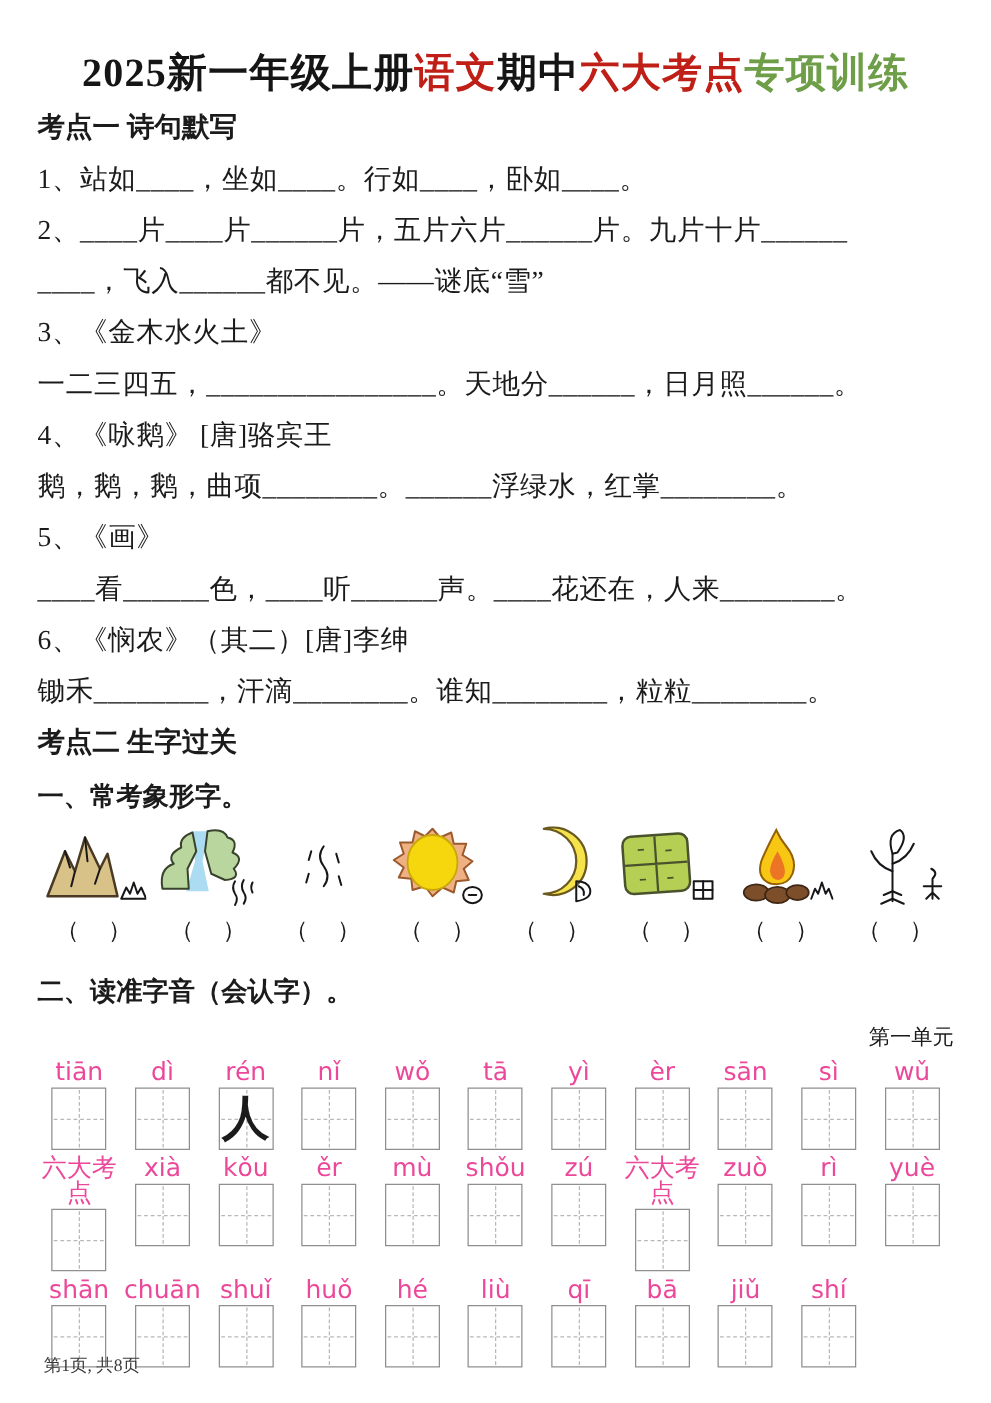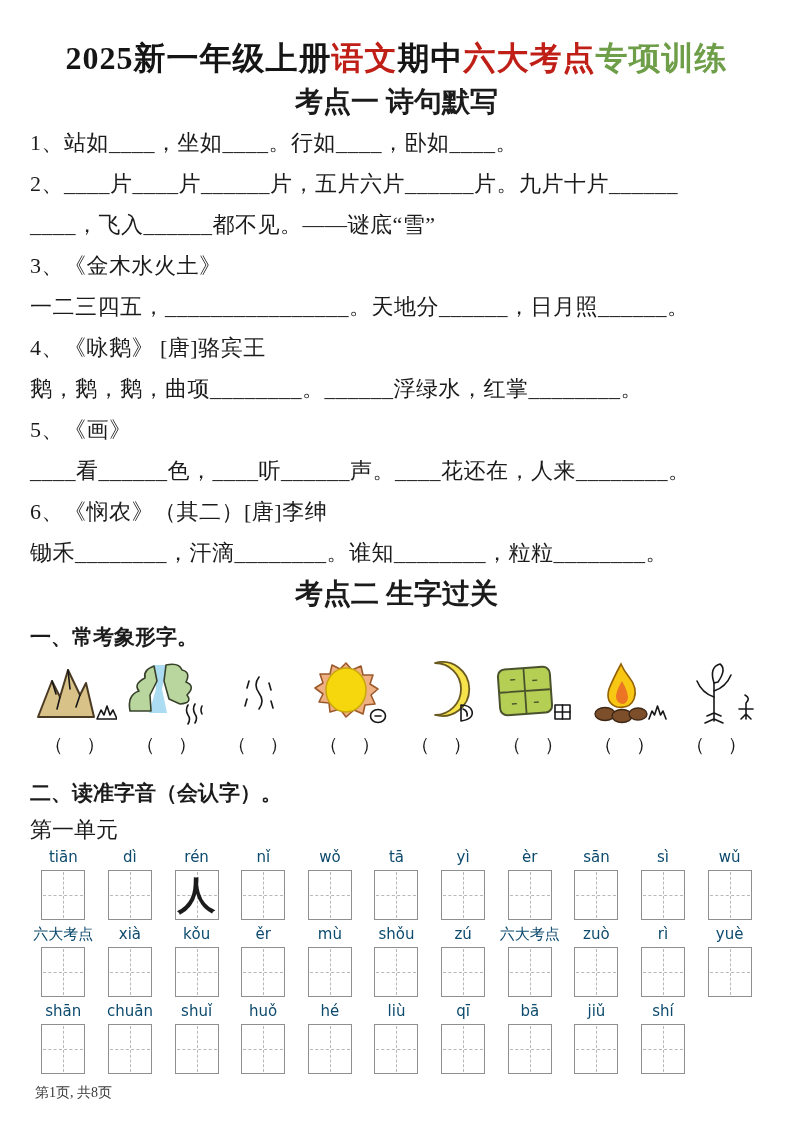--- a/index.html
+++ b/index.html
@@ -6,39 +6,39 @@
   html,body { background:#ffffff; }
   body {
     width:793px; height:1122px;
     font-family:"Liberation Serif","DejaVu Serif",serif;
     color:#1b1b1b; overflow:hidden; position:relative;
   }
   .page { width:793px; height:1122px; padding:34px 30px 0 30px; position:relative; }
 
   .title { text-align:center; font-size:32px; font-weight:bold; line-height:48px; letter-spacing:1px; white-space:nowrap; }
 
-  .h-center { text-align:center; font-weight:bold; font-size:28px; }
+  .h-center { text-align:left; font-weight:bold; font-size:22px; }
   .h1-poem { line-height:40px; }
   .h2-shengzi { line-height:42px; }
 
   .poem-lines { font-size:22px; }
   .poem-lines .line { height:41px; display:flex; align-items:center; white-space:nowrap; letter-spacing:0.5px; }
 
   .sub-heading { font-size:21px; line-height:44px; font-weight:bold; }
 
   .pict-row { display:grid; grid-template-columns:repeat(8,1fr); margin-top:0px; }
   .pict-cell { text-align:center; }
   .pict-art { height:66px; display:flex; align-items:flex-end; justify-content:center; }
   .pict-answer { font-size:19px; line-height:32px; margin-top:4px; letter-spacing:2px; white-space:nowrap; }
 
-  .unit-title { text-align:left; font-size:22px; line-height:26px; margin-top:2px; }
+  .unit-title { text-align:right; font-size:17px; line-height:26px; margin-top:2px; }
 
   .py-grid { display:grid; grid-template-columns:repeat(11,1fr); margin-top:4px; }
   .py-cell { text-align:center; }
-  .py-label { font-family:"DejaVu Sans","Liberation Sans",sans-serif; font-size:15px; color:#0c4a6e; line-height:20px; margin-bottom:3px; }
+  .py-label { font-family:"DejaVu Sans","Liberation Sans",sans-serif; font-size:20px; color:#ec4899; line-height:20px; margin-bottom:3px; }
   .tian { width:44px; height:50px; border:1px solid #8f8f8f; margin:0 auto; position:relative; background:#fff; }
   .tian::before { content:""; position:absolute; left:1px; right:1px; top:50%; border-top:1px dashed #b8b8b8; }
   .tian::after  { content:""; position:absolute; top:1px; bottom:1px; left:50%; border-left:1px dashed #b8b8b8; }
   .tian .han { position:absolute; inset:0; z-index:2; font-size:38px; line-height:48px; font-weight:bold; text-align:center; font-family:"Liberation Serif",serif; }
 
   .duzhun-head { margin-top:10px; }
 
   .footer { position:absolute; left:0; right:0; top:1084px; font-size:14px; color:#3a3a3a;margin-left:35px; }
 
   svg .ink { stroke:#17171a; fill:none; stroke-width:1.6; stroke-linecap:round; stroke-linejoin:round; }

